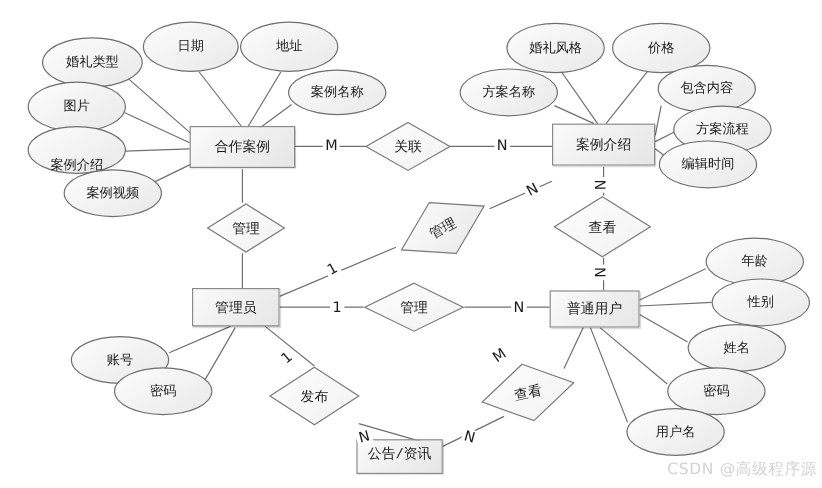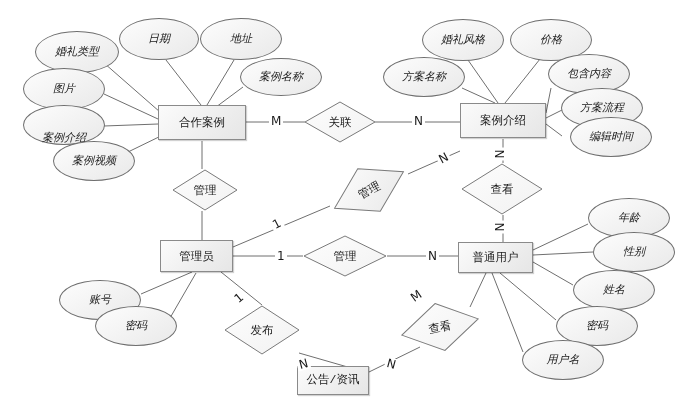--- a/index.html
+++ b/index.html
@@ -39,21 +39,20 @@
     border: 1px solid #8a8a8a;
     background: linear-gradient(135deg, #fbfbfb 0%, #efefef 55%, #e6e6e6 100%);
     box-shadow: 1px 1px 1px rgba(0,0,0,0.18);
     font-size: 11.5px;
   }
   .attribute {
     border: 1px solid #6f6f6f;
     border-radius: 50%;
     background: linear-gradient(150deg, #fdfdfd 0%, #f3f3f3 50%, #e9e9e9 100%);
     font-size: 11px;
-    font-style: italic;
   }
   .diamond-wrap {
     position: absolute;
   }
   .diamond {
     position: absolute;
     left: 0;
     top: 0;
     width: 100%;
     height: 100%;
@@ -177,21 +176,21 @@
       </div>
       <div class="node attribute" style="left: 383px; top: 57px; width: 82px; height: 40px;">
         <span>方案名称</span>
       </div>
       <div class="node attribute" style="left: 548px; top: 54px; width: 82px; height: 40px;">
         <span>包含内容</span>
       </div>
       <div class="node attribute" style="left: 561px; top: 88px; width: 82px; height: 40px;">
         <span>方案流程</span>
       </div>
-      <div class="node attribute" style="left: 570px; top: 117px; width: 82px; height: 40px;">
+      <div class="node attribute" style="left: 549px; top: 117px; width: 82px; height: 40px;">
         <span>编辑时间</span>
       </div>
       <div class="node attribute" style="left: 59px; top: 280px; width: 82px; height: 40px;">
         <span>账号</span>
       </div>
       <div class="node attribute" style="left: 95px; top: 306px; width: 82px; height: 40px;">
         <span>密码</span>
       </div>
       <div class="node attribute" style="left: 588px; top: 198px; width: 82px; height: 40px; justify-content: center;">
         <span>年龄</span>
@@ -303,13 +302,14 @@
       <div class="card" style="left: 493px; top: 148px; transform: rotate(90deg);">N</div>
       <div class="card" style="left: 493px; top: 221px; transform: rotate(90deg);">N</div>
       <div class="card" style="left: 275px; top: 250px;">1</div>
       <div class="card" style="left: 426px; top: 250px;">N</div>
       <div class="card" style="left: 233px; top: 292px; transform: rotate(-40deg);">1</div>
       <div class="card" style="left: 409px; top: 290px; transform: rotate(-35deg);">M</div>
       <div class="card" style="left: 297px; top: 358px; transform: rotate(-15deg);">N</div>
       <div class="card" style="left: 385px; top: 358px; transform: rotate(15deg);">N</div>
     </div>
 
+  <div class="watermark" style="left:556px; top:382px;">CSDN @高级程序源</div>
 </div>
 
 </body></html>

